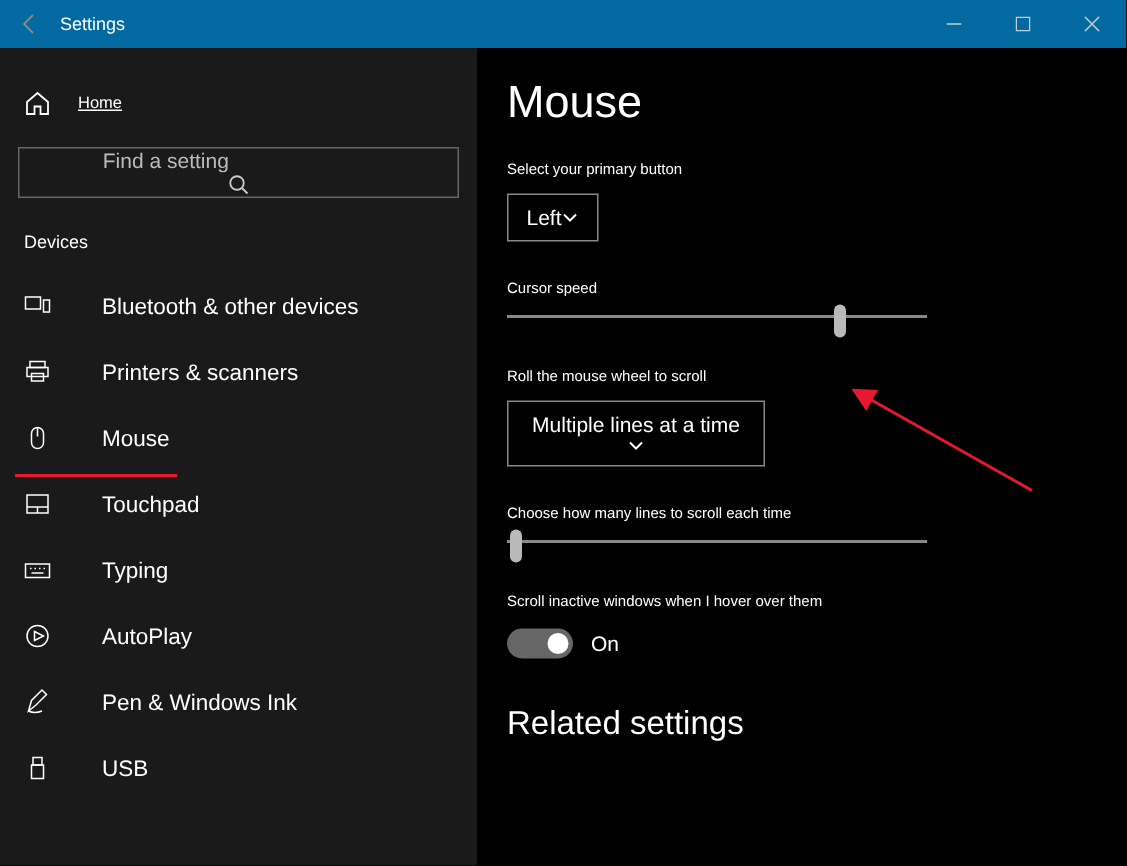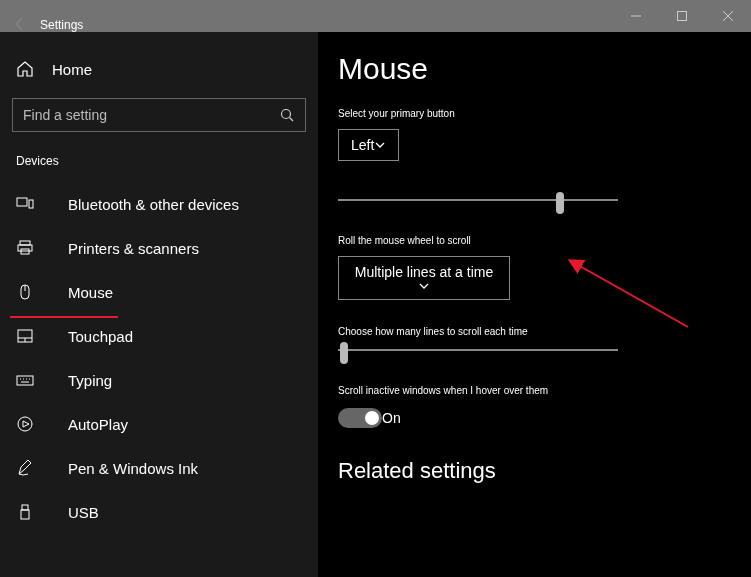--- a/index.html
+++ b/index.html
@@ -1,35 +1,35 @@
 <!DOCTYPE html>
 <html><head>
 <meta charset="utf-8">
 <style>
   * { box-sizing: border-box; margin: 0; padding: 0; font-family: "Segoe UI", Arial, sans-serif; }
   body { background: #000; color: #fff; width: 751px; height: 577px; overflow: hidden; position: relative; }
 
   
-  .titlebar { height: 32px; display: flex; align-items: flex-end; background: #737373; }
+  .titlebar { height: 32px; display: flex; align-items: center; background: #0369a1; }
   .titlebar .back { width: 40px; display:flex; align-items:center; justify-content:center; color:#8a8a8a; }
   .titlebar .title { font-size: 12px; color: #fff; flex: 0 0 auto; }
   .titlebar .spacer { flex: 1; }
   .titlebar .winbtn { width: 46px; height: 32px; display:flex; align-items:center; justify-content:center; color:#ccc; }
 
   
   .container { display: flex; height: calc(577px - 32px); }
   .sidebar { width: 318px; background: #1a1a1a; padding-top: 20px; }
   .main { flex: 1; background: #000; padding: 20px 20px 0 20px; position: relative; }
 
   
   .home-row { display:flex; align-items:center; gap:18px; padding: 8px 16px 20px 16px; }
   .home-row .icon { width:18px; display:flex; }
-  .home-row .label { font-size:15px; }
-
-  .search { margin: 0 12px 18px 12px; height: 34px; border:1px solid #666; display:flex; align-items:center; padding: 0 10px; }
+  .home-row .label { font-size:11px;text-decoration:underline; }
+
+  .search { margin: 0 12px 18px 12px; height: 34px; border:1px solid #666; display:flex; align-items:center; padding: 0 10px; flex-direction: column; }
   .search input { flex:1; background:transparent; border:none; color:#fff; font-size:14px; outline:none; }
   .search input::placeholder { color:#bbb; }
   .search .sicon { color:#ccc; }
 
   .category { font-weight:400; font-size:12px; padding: 4px 16px 14px 16px; }
 
   .nav-item { display:flex; align-items:center; gap:34px; padding: 13px 16px; cursor:pointer; position:relative; }
   .nav-item .icon { width:18px; display:flex; color:#fff; }
   .nav-item .label { font-size:15px; }
   .nav-item.selected::after {
@@ -42,21 +42,21 @@
 
   .dropdown { display:inline-flex; align-items:center; border:1px solid #888; padding: 7px 12px; font-size:14px; margin-bottom:26px; cursor:pointer; }
   .dropdown.wide { min-width: 172px; justify-content: space-between; flex-direction: column; }
   .chevron { display:inline-block; }
 
   .slider-track { width: 280px; height:2px; background:#888; position:relative; margin-bottom: 34px; margin-top: 12px; }
   .slider-thumb { position:absolute; top:-7px; width:8px; height:22px; background:#b9b9b9; border-radius:4px; }
   .slider-thumb.t1 { left: 218px; }
   .slider-thumb.t2 { left: 2px; }
 
-  .toggle-row { display:flex; align-items:center; margin-top:12px; margin-bottom: 30px;}
+  .toggle-row { display:flex; align-items:center; gap:12px; margin-top:12px; margin-bottom: 30px;}
   .toggle { width:44px; height:20px; background:#666; border-radius:10px; position:relative; }
   .toggle .knob { position:absolute; width:14px; height:14px; background:#fff; border-radius:50%; top:3px; right:3px; }
   .toggle-label { font-size:14px; }
 
   h2.related { font-size:22px; font-weight:400; margin-top: 8px;}
 
   
   .arrow-svg { position:absolute; top: 225px; left: 250px; pointer-events:none; }
 
   svg { display:block; }
@@ -207,20 +207,21 @@
     <div class="setting-label">Select your primary button</div>
     <div class="dropdown">
       <span>Left</span>
       <span class="chevron">
         <svg width="12" height="12" viewBox="0 0 12 12">
             <path d="M2 4 L6 8 L10 4" stroke="#fff" stroke-width="1.3" fill="none"></path>
           </svg>
       </span>
     </div>
 
+    <div class="setting-label">Cursor speed</div>
     <div class="slider-track">
       <div class="slider-thumb t1"></div>
     </div>
 
     <div class="setting-label">Roll the mouse wheel to scroll</div>
     <div class="dropdown wide">
       <span>Multiple lines at a time</span>
       <span class="chevron">
         <svg width="12" height="12" viewBox="0 0 12 12">
             <path d="M2 4 L6 8 L10 4" stroke="#fff" stroke-width="1.3" fill="none"></path>

